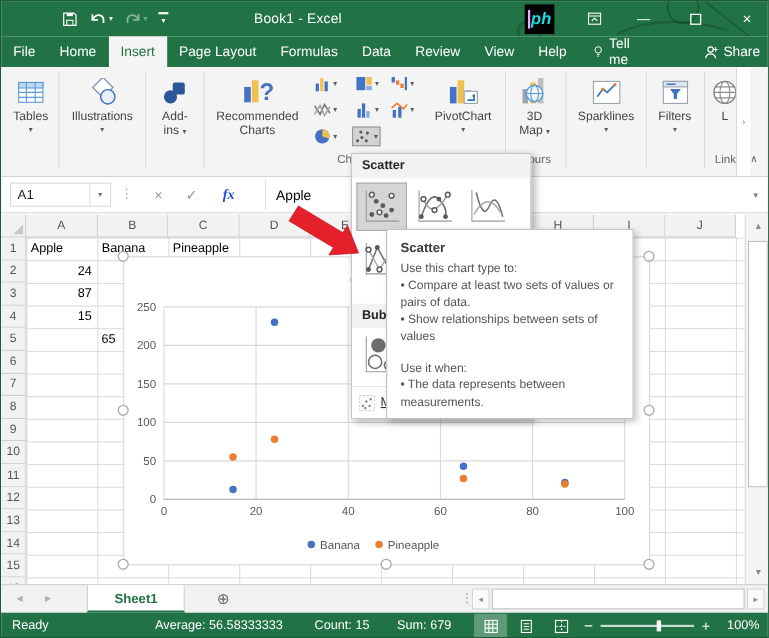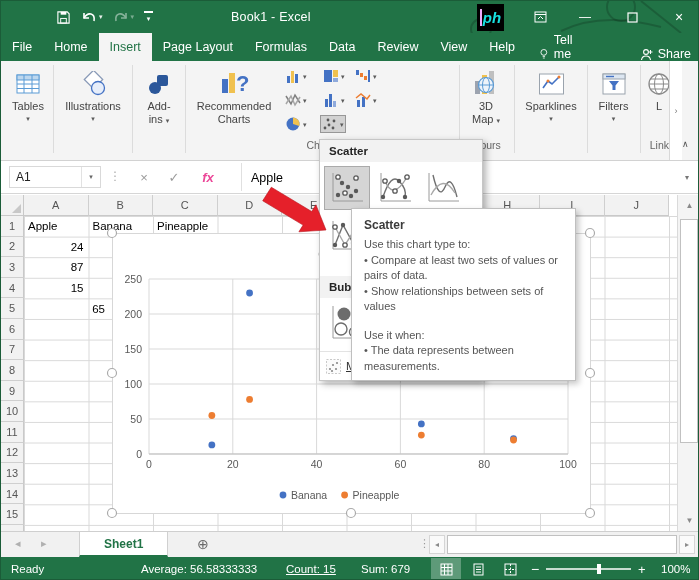--- a/index.html
+++ b/index.html
@@ -10,40 +10,40 @@
   .qat{position:absolute;top:0;height:32px;display:flex;align-items:center;color:#fff;}
   .qbtn{display:flex;align-items:center;justify-content:center;height:26px;padding:0 5px;font-size:13px;}
   .chev-s{font-size:7px;margin-left:2px;opacity:.9;}
   .win-title{position:absolute;left:230px;top:0;height:32px;display:flex;align-items:center;font-size:12.5px;color:#fff;letter-spacing:.2px;}
   .logo{position:absolute;left:476px;top:3px;width:27px;height:27px;background:#000;color:#17e1e1;font-weight:bold;font-size:15px;display:flex;align-items:center;justify-content:center;font-style:italic;}
   .winbtn{position:absolute;top:0;width:34px;height:32px;display:flex;align-items:center;justify-content:center;color:#fff;font-size:12px;}
   
   .menubar{position:absolute;left:0;top:32px;width:699px;height:28px;background:#217346;display:flex;align-items:flex-end;}
   .tab{height:28px;display:flex;align-items:center;padding:0 11px;color:#fff;font-size:12.5px;white-space:nowrap;}
   .tab.active{background:#f4f4f4;color:#217346;}
-  .tab-extra{display:flex;align-items:flex-end;color:#fff;font-size:12.5px;height:28px;padding:0 9px;gap:5px;}
+  .tab-extra{display:flex;align-items:center;color:#fff;font-size:12.5px;height:28px;padding:0 9px;gap:5px;}
   
   .ribbon{position:absolute;left:0;top:60px;width:699px;height:100px;background:#f4f4f4;border-bottom:1px solid #d2d2d2;box-sizing:border-box;}
   .vsep{position:absolute;top:4px;height:88px;width:1px;background:#dcdcdc;}
   .bigbtn{position:absolute;top:4px;display:flex;flex-direction:column;align-items:center;}
   .bicon{height:32px;display:flex;align-items:flex-end;justify-content:center;}
   .blabel{font-size:11px;color:#444;line-height:13px;text-align:center;margin-top:3px;}
   .chev{font-size:7px;color:#5a5a5a;line-height:8px;margin-top:2px;}
   .smallbtn{position:absolute;display:flex;align-items:center;gap:2px;padding:1px 2px;}
   .smallbtn.selected{background:#d2d2d2;border:1px solid #979797;padding:0 1px;}
   .glabel{position:absolute;top:78px;font-size:10.5px;color:#666;transform:translateX(-50%);}
   .rib-scroll{position:absolute;left:668px;top:0;width:12px;height:99px;background:#fff;border-left:1px solid #d8d8d8;color:#777;font-size:9px;display:flex;align-items:center;justify-content:center;}
   .rib-collapse{position:absolute;left:681px;top:78px;color:#555;font-size:9px;}
   
   .formulabar{position:absolute;left:0;top:160px;width:699px;height:33px;background:#fff;border-bottom:1px solid #d6d6d6;box-sizing:border-box;display:flex;align-items:center;}
   .namebox{position:absolute;left:8px;top:5px;width:92px;height:22px;border:1px solid #d9d9d9;background:#fff;display:flex;align-items:center;font-size:12px;color:#222;padding-left:6px;box-sizing:border-box;}
   .namebox .nb-arrow{margin-left:auto;border-left:1px solid #e2e2e2;height:20px;width:18px;display:flex;align-items:center;justify-content:center;font-size:7px;color:#666;}
   .fdots{position:absolute;left:108px;top:8px;color:#adadad;font-size:12px;}
   .fbtn{position:absolute;top:6px;width:26px;height:20px;display:flex;align-items:center;justify-content:center;color:#9a9a9a;font-size:13px;}
-  .fx{font-style:italic;color:#ec4899;font-size:13px;font-family:Liberation Sans, sans-serif;font-weight:bold;}
+  .fx{font-style:italic;color:#1d4ed8;font-size:13px;font-family:Liberation Serif, serif;font-weight:bold;}
   .fsep{position:absolute;left:240px;top:2px;height:28px;width:1px;background:#e0e0e0;}
   .fcontent{position:absolute;left:250px;top:0;height:33px;display:flex;align-items:center;font-size:12.5px;color:#000;}
   .fexpand{position:absolute;left:684px;top:12px;font-size:8px;color:#777;}
   
   .sheet{position:absolute;left:0;top:194px;width:676px;height:336px;background:#fff;overflow:hidden;}
   .corner{position:absolute;left:0;top:0;width:23px;height:21px;background:#f2f2f2;border-right:1px solid #c9c9c9;border-bottom:1px solid #c9c9c9;box-sizing:border-box;}
   .corner .tri{position:absolute;right:2px;bottom:2px;width:0;height:0;border-left:9px solid transparent;border-bottom:9px solid #c8c8c8;}
   .colhead{position:absolute;top:0;height:21px;background:#f2f2f2;border-right:1px solid #cfcfcf;border-bottom:1px solid #c9c9c9;box-sizing:border-box;display:flex;align-items:center;justify-content:center;font-size:11px;color:#555;}
   .rowhead{position:absolute;left:0;width:23px;background:#f2f2f2;border-right:1px solid #c9c9c9;border-bottom:1px solid #cfcfcf;box-sizing:border-box;display:flex;align-items:center;justify-content:center;font-size:11px;color:#555;}
   .gridbg{position:absolute;left:23px;top:21px;width:653px;height:315px;background-image:linear-gradient(to right,#d9d9d9 1px,transparent 1px),linear-gradient(to bottom,#d9d9d9 1px,transparent 1px);background-size:64.5px 20.6px;}
@@ -297,20 +297,34 @@
             <circle cx="3" cy="12" r="1.4"></circle>
             <circle cx="7" cy="9" r="1.4"></circle>
             <circle cx="11" cy="12" r="1.4"></circle>
             <circle cx="6" cy="4" r="1.4"></circle>
             <circle cx="12" cy="5" r="1.4"></circle>
           </g>
         </svg>
         <span class="chev">▾</span>
     </div>
 
+    <div class="bigbtn" style="left:384px;width:72px;">
+      <div class="bicon">
+          <svg width="30" height="28" viewBox="0 0 30 28">
+            <rect x="3" y="10" width="6" height="15" fill="#4472c4"></rect>
+            <rect x="10" y="4" width="6" height="21" fill="#f0c14f"></rect>
+            <rect x="17" y="13" width="5" height="12" fill="#8faadc"></rect>
+            <rect x="16" y="14" width="12" height="11" fill="#fff" stroke="#9aa3ad"></rect>
+            <path d="M19 22 L25 22 L25 17" fill="none" stroke="#2e75b6" stroke-width="1.5"></path>
+            <path d="M25 17 l-2 1 l2 2 z" fill="#2e75b6"></path>
+          </svg>
+        </div>
+      <div class="blabel">PivotChart</div>
+      <div class="chev">▾</div>
+    </div>
     <div class="vsep" style="left:458px;"></div>
 
     <div class="bigbtn" style="left:461px;width:48px;">
       <div class="bicon">
           <svg width="28" height="28" viewBox="0 0 28 28">
             <rect x="3" y="12" width="5" height="13" fill="#9ca3af"></rect>
             <rect x="10" y="6" width="5" height="19" fill="#f0c14f"></rect>
             <rect x="17" y="2" width="5" height="23" fill="#bfbfbf"></rect>
             <circle cx="14" cy="16" r="7.5" fill="#eef3fa" stroke="#5b9bd5" stroke-width="1.2"></circle>
             <ellipse cx="14" cy="16" rx="3.5" ry="7.5" fill="none" stroke="#5b9bd5"></ellipse>
@@ -601,21 +615,21 @@
     <div class="addsheet">⊕</div>
     <div class="tdots">⋮</div>
     <div class="hscroll-l">◂</div>
     <div class="hthumb"></div>
     <div class="hscroll-r">▸</div>
   </div>
 
   <div class="statusbar">
     <div class="sb" style="left:10px;">Ready</div>
     <div class="sb" style="left:140px;">Average: 56.58333333</div>
-    <div class="sb" style="left:285px;text-decoration:underline;">Count: 15</div>
+    <div class="sb" style="left:285px;">Count: 15</div>
     <div class="sb" style="left:360px;">Sum: 679</div>
     <div class="viewbtn active" style="left:430px;">
       <svg width="13" height="13" viewBox="0 0 13 13">
           <g stroke="#fff" fill="none">
             <rect x="1" y="1" width="11" height="11"></rect>
             <line x1="1" y1="4.5" x2="12" y2="4.5"></line>
             <line x1="1" y1="8" x2="12" y2="8"></line>
             <line x1="4.5" y1="1" x2="4.5" y2="12"></line>
             <line x1="8" y1="1" x2="8" y2="12"></line>
           </g>

